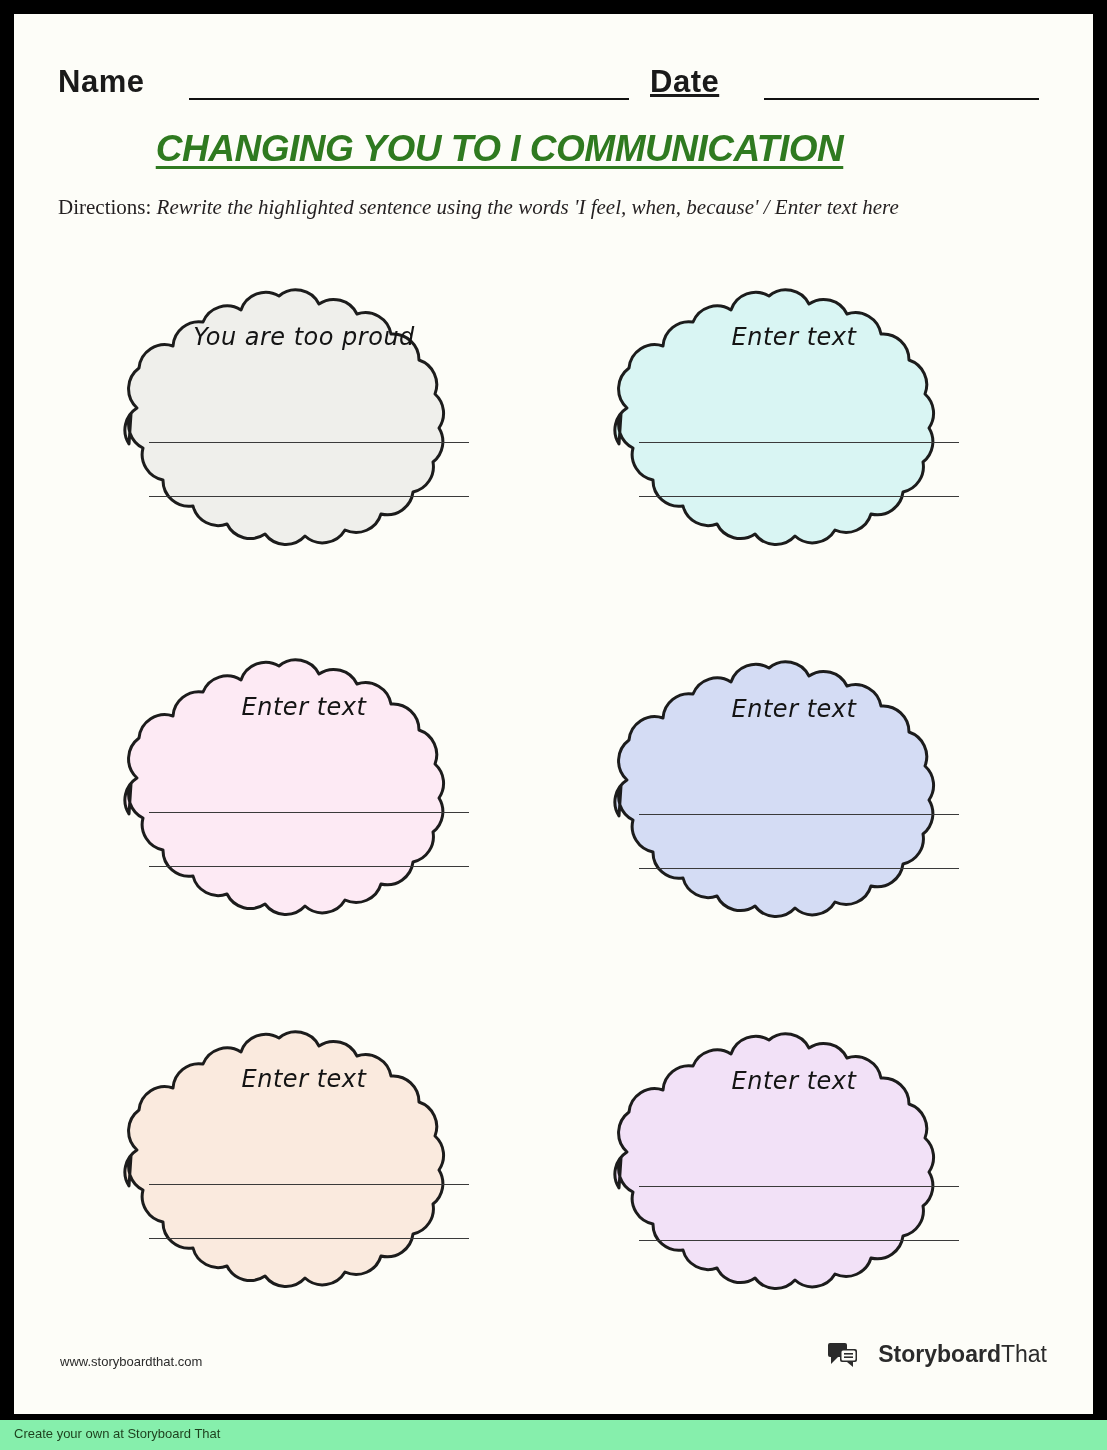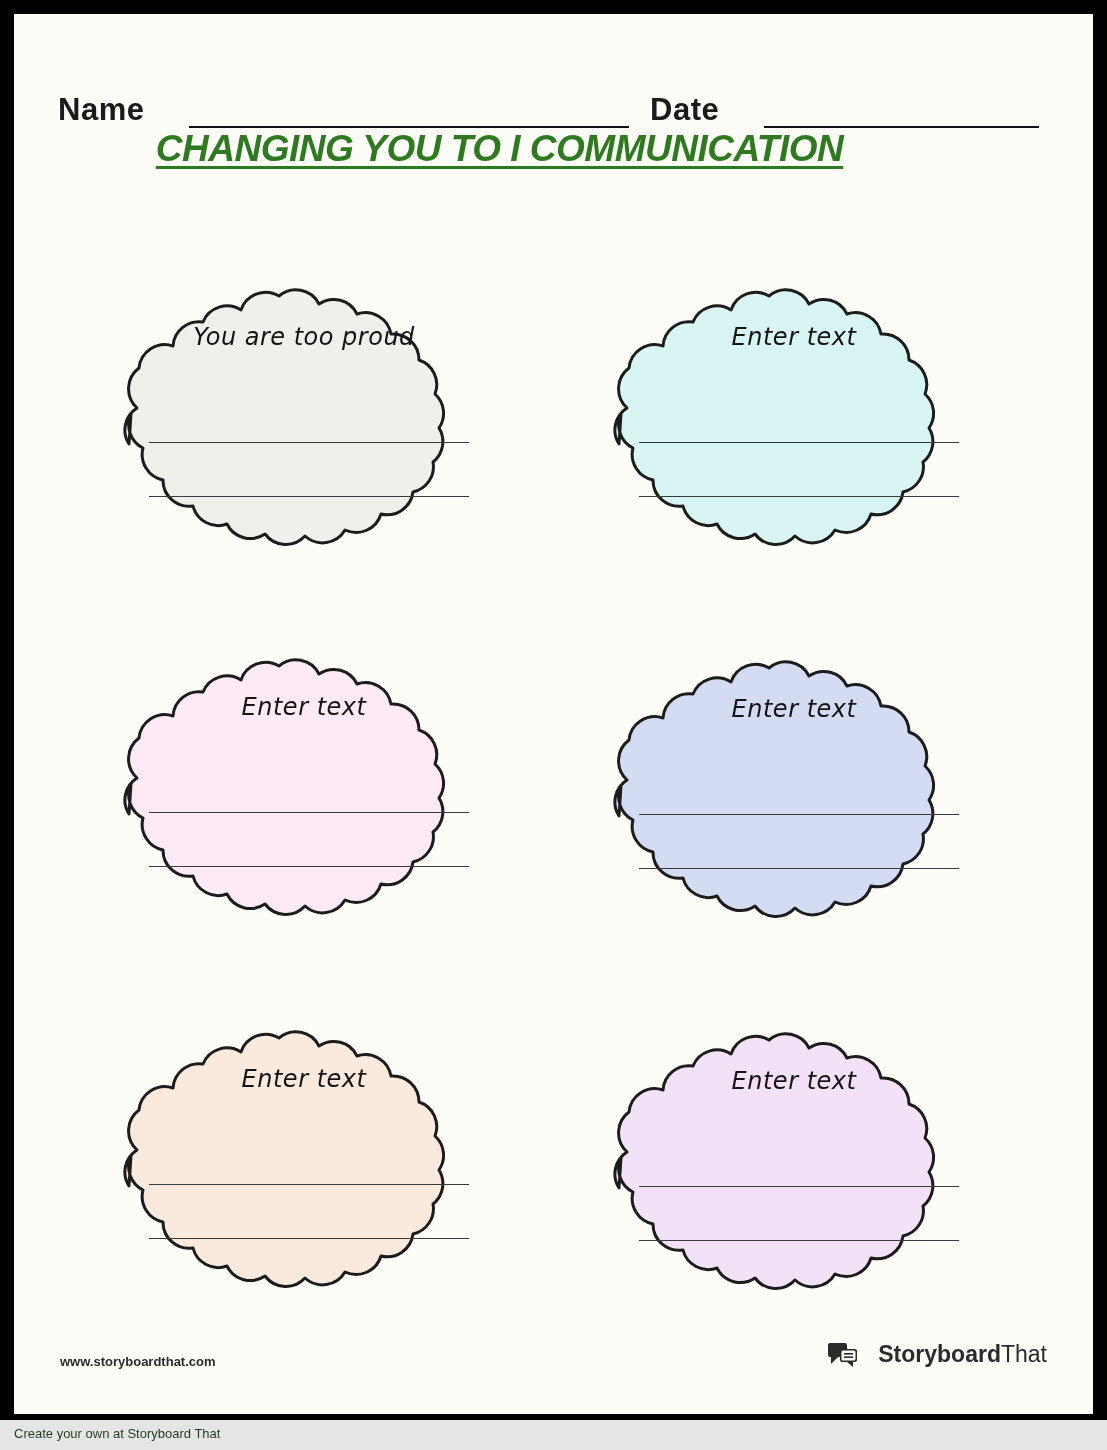--- a/index.html
+++ b/index.html
@@ -22,44 +22,43 @@
     height: 1400px;
     background: #fdfdf8;
     overflow: hidden;
   }
   .footer-strip {
     position: absolute;
     left: 0;
     top: 1420px;
     width: 1107px;
     height: 30px;
-    background: #e5e5e5;
+    background: #86efac;
     color: #1d3f1d;
     font-size: 13px;
     font-family: "Liberation Sans", sans-serif;
     padding: 6px 0 0 14px;
   }
   
   .header {
     position: absolute;
     left: 0; top: 0;
     width: 925px;
     height: 110px;
-    margin-top: 28px;
   }
   .name-label, .date-label {
     position: absolute;
     font-family: "Liberation Sans", sans-serif;
     font-weight: bold;
     font-size: 31px;
     color: #1a1a1a;
     letter-spacing: 0.5px;
   }
   .name-label { left: 44px; top: 50px; }
-  .date-label { left: 636px; top: 50px; }
+  .date-label { left: 636px; top: 50px; text-decoration: underline; }
   .rule {
     position: absolute;
     height: 0;
     border-bottom: 2px solid #111;
   }
   .name-rule { left: 175px; top: 84px; width: 440px; }
   .date-rule { left: 750px; top: 84px; width: 275px; }
 
   .title {
     position: absolute;
@@ -144,21 +143,21 @@
     border-bottom: 1.5px solid #3a3a3a;
     margin-bottom: 53px;
   }
 
   
   .site-url {
     position: absolute;
     left: 46px;
     top: 1340px;
     font-family: "Liberation Sans", sans-serif;
-    font-weight: bold;
+    font-weight: normal;
     font-size: 13px;
     color: #2b2b2b;
   }
   .brand {
     position: absolute;
     right: 46px;
     top: 1327px;
     display: flex;
     align-items: center;
     gap: 20px;
@@ -182,20 +181,23 @@
 
   <div class="header">
     <div class="name-label">Name</div>
     <div class="rule name-rule"></div>
     <div class="date-label">Date</div>
     <div class="rule date-rule"></div>
   </div>
 
   <div class="title">CHANGING YOU TO I COMMUNICATION</div>
 
+  <div class="directions">
+    <span class="lbl">Directions:</span><span class="body"> Rewrite the highlighted sentence using the words 'I feel, when, because' / Enter text here</span>
+  </div>
 
   <div class="grid">
 
     <div class="cell c0">
       <svg class="cloud-svg" viewBox="0 0 470 360">
         <path d="M60 180
                  a26 26 0 0 1 8-36
                  a26 26 0 0 1 2-40
                  a26 26 0 0 1 34-22
                  a26 26 0 0 1 30-24

